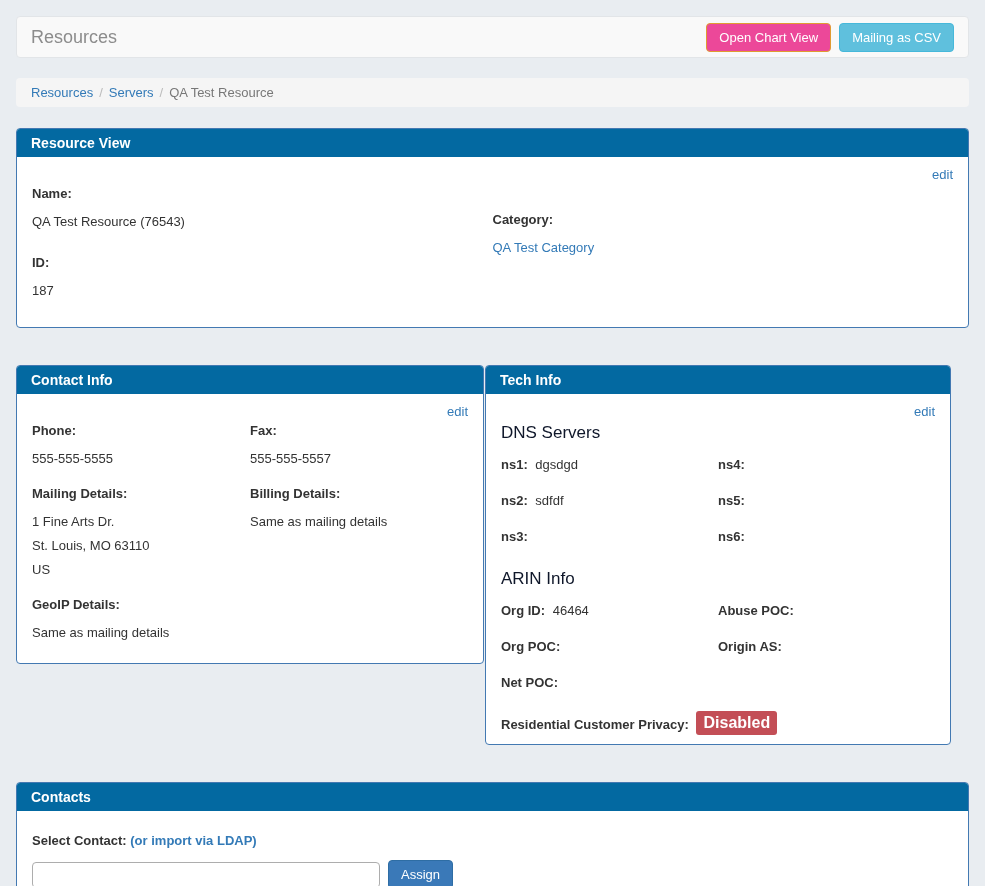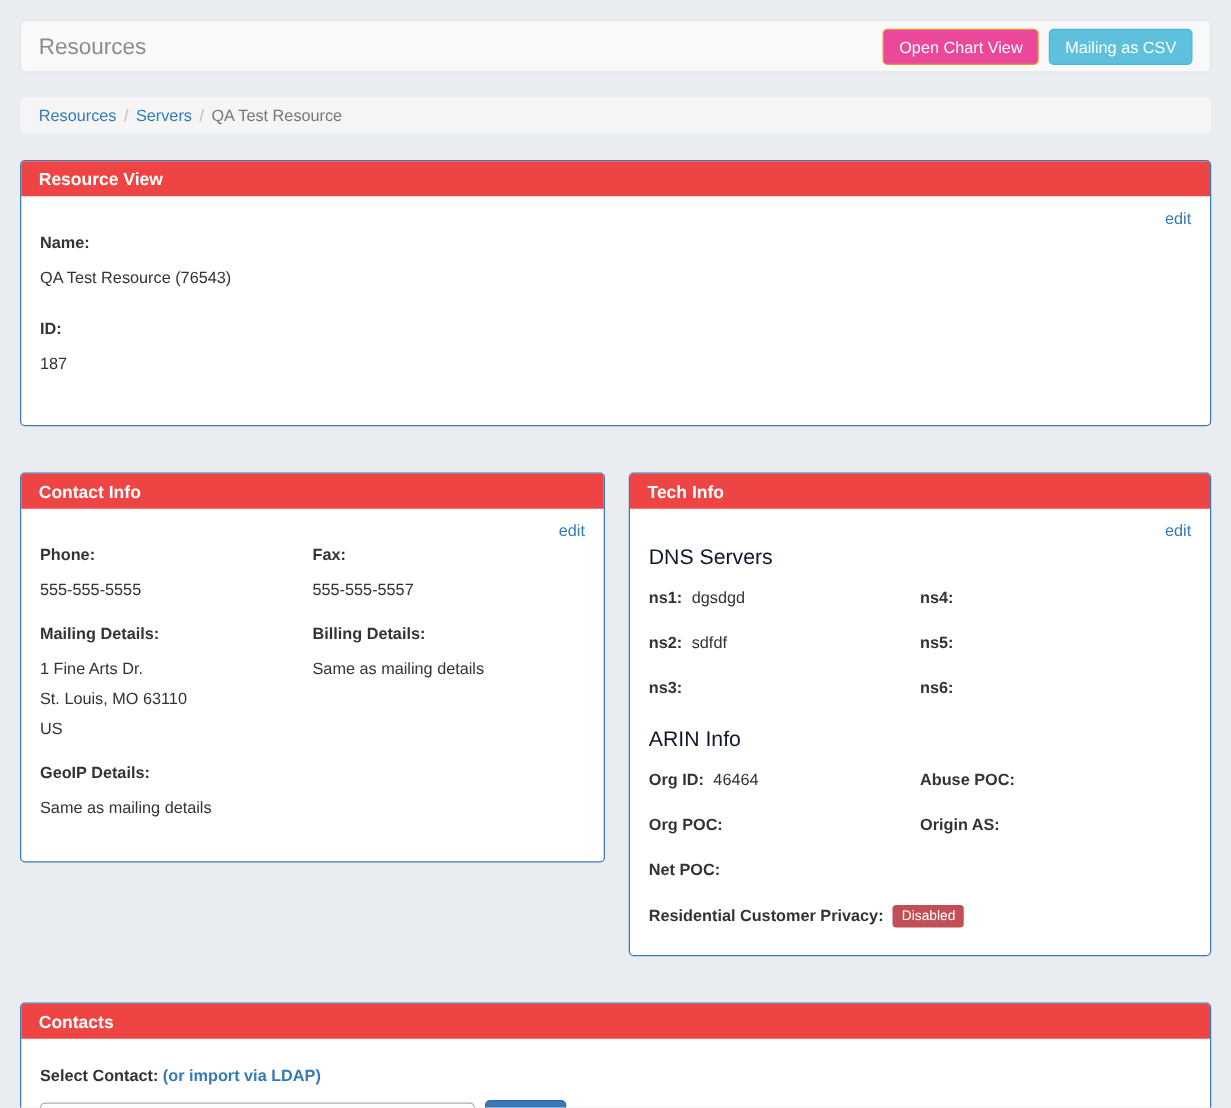--- a/index.html
+++ b/index.html
@@ -36,53 +36,53 @@
     padding: 7px 15px; margin-bottom: 21px; color: #777;
   }
   .breadcrumb a { color: #337ab7; text-decoration: none; cursor: pointer; }
   .breadcrumb .sep { color: #bbb; margin: 0 6px; }
 
   
   .panel {
     background: #fff; border: 1px solid #4379b2; border-radius: 4px;
   }
   .panel-heading {
-    background: #ef4444; color: #fff; font-weight: bold; font-size: 14px;
+    background: #0369a1; color: #fff; font-weight: bold; font-size: 14px;
     padding: 6px 14px; border-radius: 3px 3px 0 0; line-height: 16px;
   }
-  .panel-body { padding: 10px 15px 16px; border-radius: 32px; }
+  .panel-body { padding: 10px 15px 3px; border-radius: 32px; }
   .edit-link {
     display: block; text-align: right; color: #337ab7;
     text-decoration: none; cursor: pointer; margin-bottom: 4px;
   }
   .two-col { display: grid; grid-template-columns: 1fr 1fr; }
 
   .field { margin-bottom: 20px; }
   .field .flabel { font-weight: bold; margin-bottom: 13px; }
   .field .fvalue { }
   a.value-link { color: #337ab7; text-decoration: none; cursor: pointer; }
   .addr-line { margin-bottom: 9px; }
 
   
   .rv .field { margin-bottom: 26px; }
 
   
   .panel-row {
-    display: grid; grid-template-columns: 468px 466px; gap: 19px;
+    display: grid; grid-template-columns: 468px 466px; gap: 1px;
     align-items: start; margin-top: 37px;
   }
 
   
   .section-heading { font-size: 17px; color: #0f172a; margin: 4px 0 14px; }
   .inline-field { margin-bottom: 21px; }
   .inline-field .flabel { font-weight: bold; display: inline; }
   .inline-field .fvalue { display: inline; margin-left: 4px; text-align: center; }
   .badge-danger {
     display: inline-block; background: #c34e56; color: #fff;
-    font-size: 11px; font-weight: normal; padding: 3px 7px;
+    font-size: 16px; font-weight: bold; padding: 3px 7px;
     border-radius: 3px; margin-left: 4px; vertical-align: 1px;
   }
 
   
   .contacts-panel { margin-top: 37px; }
   .select-row { display: flex; align-items: center; gap: 8px; margin-top: 12px; }
   .select-label-row { font-weight: bold; margin-top: 12px; }
   .select-label-row a { font-weight: bold; }
   .fake-select {
     width: 348px; height: 26px; background: #fff;
@@ -119,20 +119,24 @@
             <div class="fvalue">QA Test Resource (76543)</div>
           </div>
           <div class="field">
             <div class="flabel">ID:</div>
             <div class="fvalue">187</div>
           </div>
         </div>
         <div>
           <div class="field">
           </div>
+          <div class="field">
+            <div class="flabel">Category:</div>
+            <div class="fvalue"><a class="value-link">QA Test Category</a></div>
+          </div>
         </div>
       </div>
     </div>
   </div>
 
   <div class="panel-row">
 
     <div class="panel">
       <div class="panel-heading">Contact Info</div>
       <div class="panel-body">

